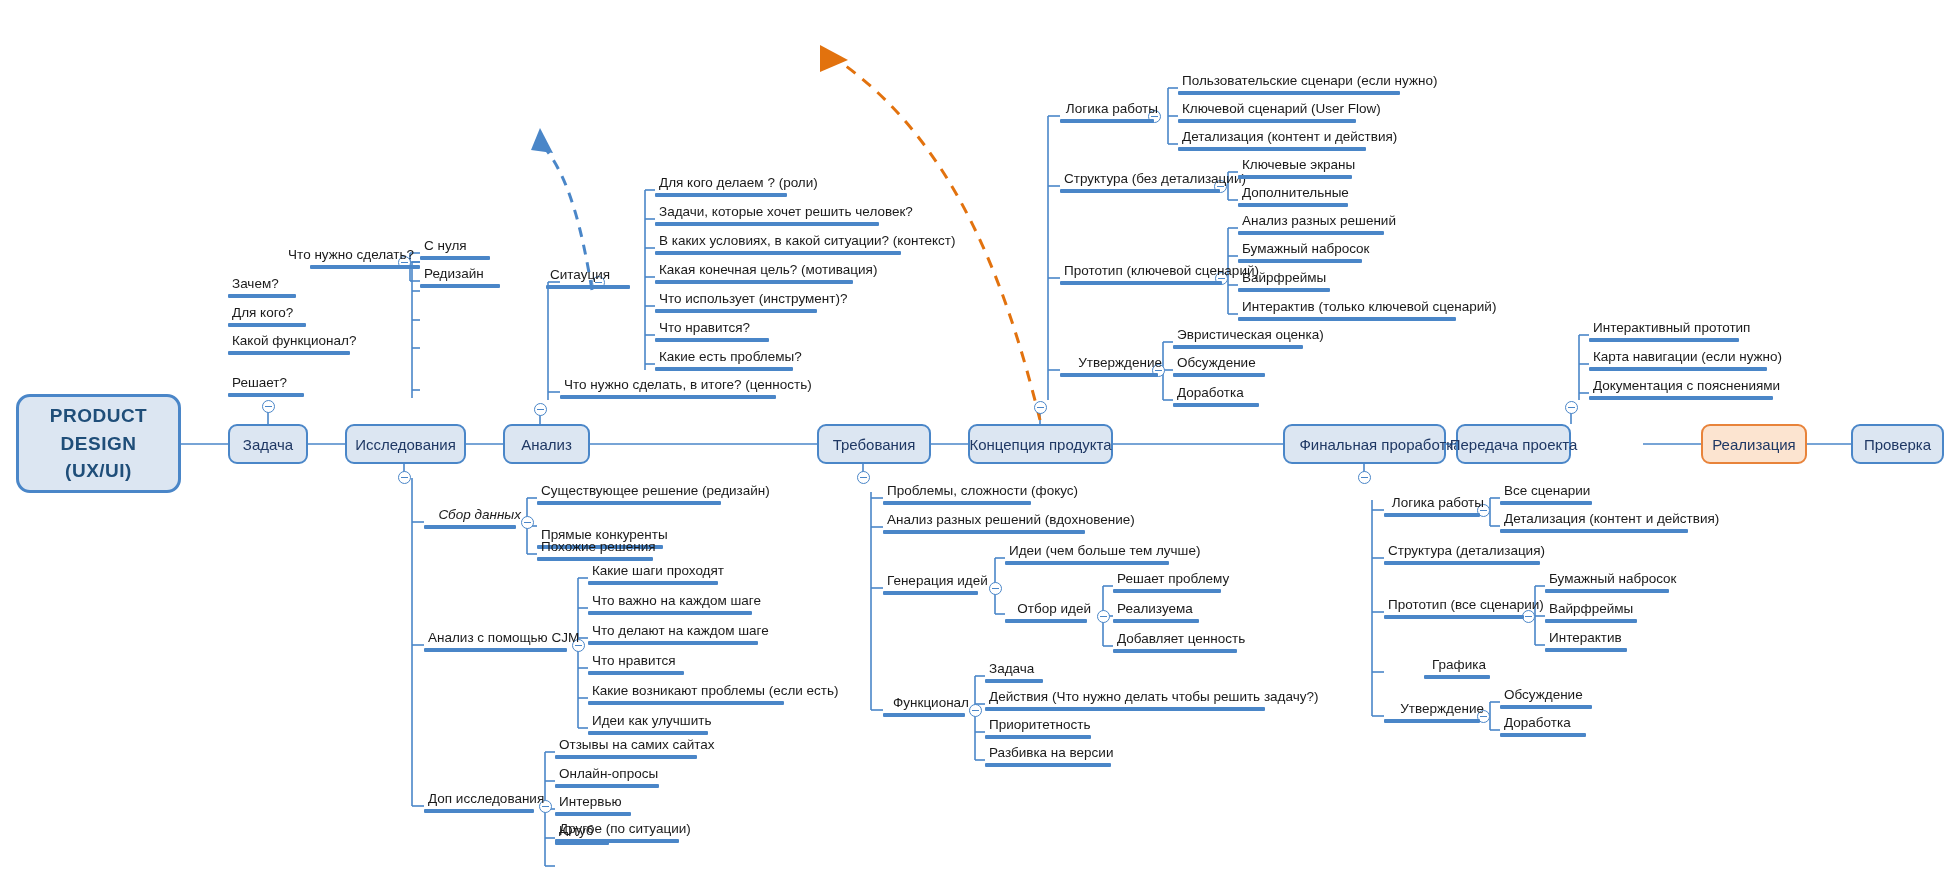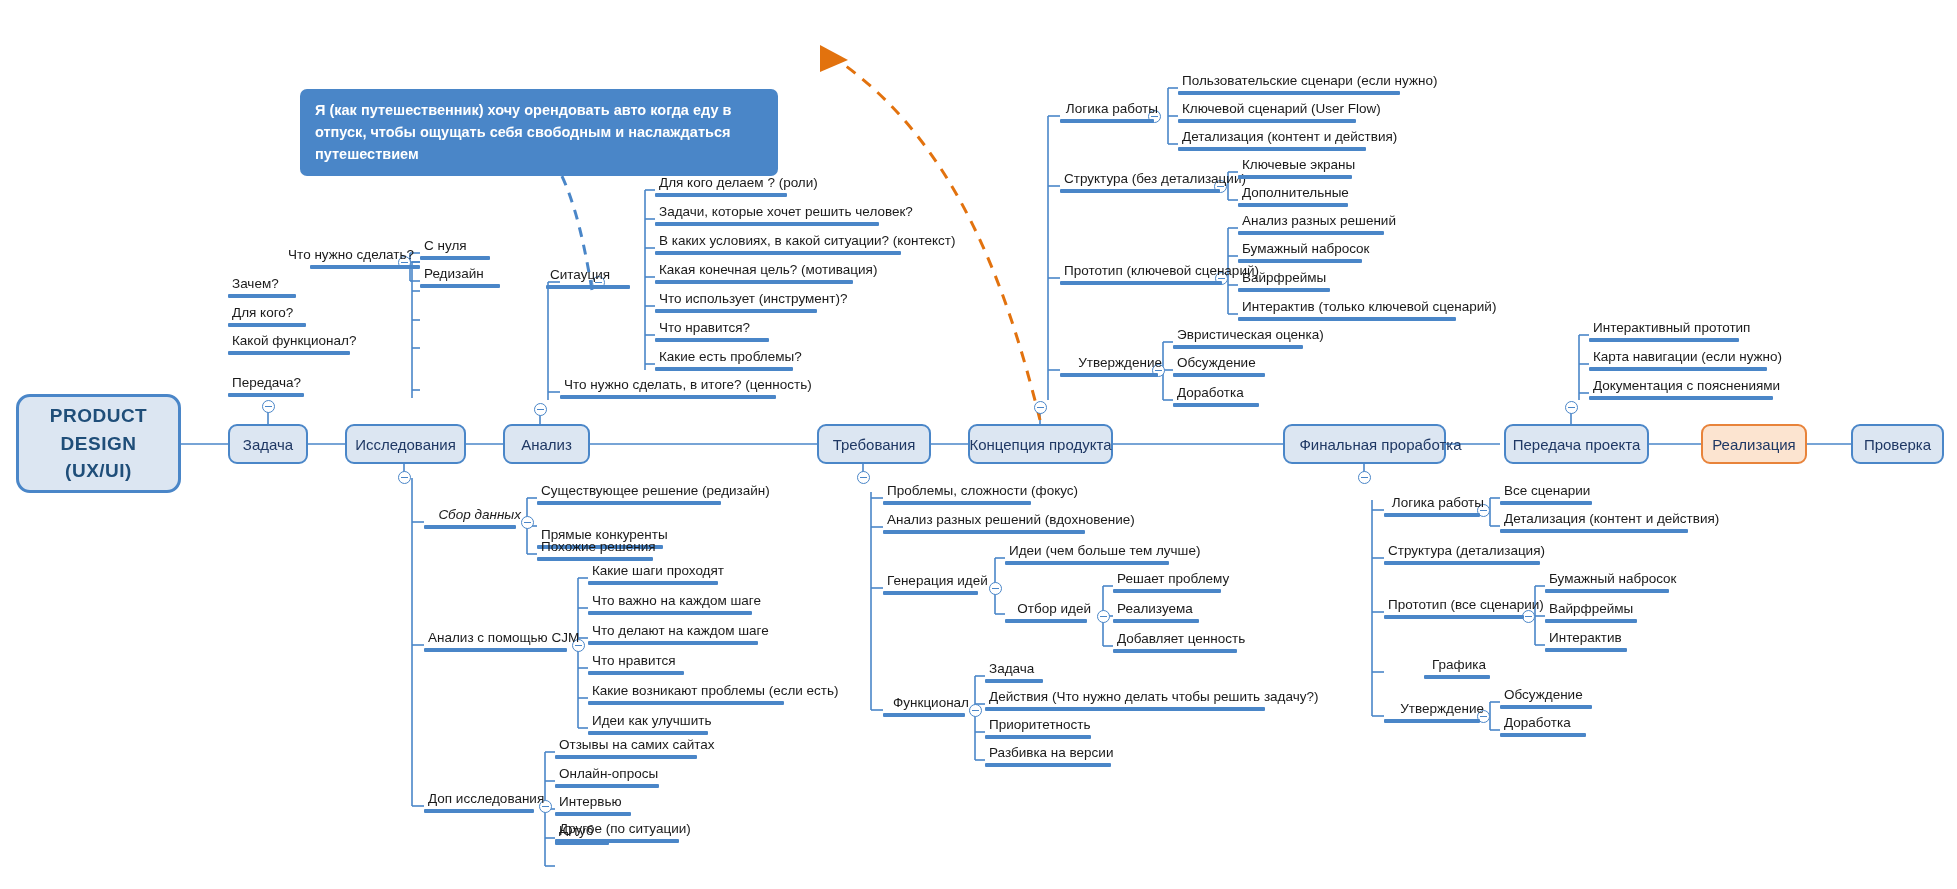--- a/index.html
+++ b/index.html
@@ -246,37 +246,36 @@
       <path d="M778,400 C 790,330 760,240 580,145" stroke="#e2720e" stroke-width="3" stroke-dasharray="11,9" opacity="0"></path>
     </g>
 
     <g fill="none">
       <path d="M592,290 C 582,230 570,180 545,148" stroke="#4a86c8" stroke-width="3" stroke-dasharray="10,8"></path>
       <polygon points="540,128 553,153 531,150" fill="#4a86c8"></polygon>
     </g>
   </svg>
 
 
-  <div class="callout blue" style="left:300px;top:89px;width:478px;">Я (как путешественник) хочу орендовать авто когда еду в отпуск, чтобы ощущать себя свободным и наслаждаться путешествием</div>
 
   <div class="root-node" style="left:16px;top:394px;width:165px;height:99px;">
     <div>
       <div>PRODUCT</div>
       <div>DESIGN</div>
       <div>(UX/UI)</div>
     </div>
   </div>
 
   <div class="spine-node" style="left:228px;top:424px;width:80px;height:40px;">Задача</div>
   <div class="spine-node" style="left:345px;top:424px;width:121px;height:40px;">Исследования</div>
   <div class="spine-node" style="left:503px;top:424px;width:87px;height:40px;">Анализ</div>
   <div class="spine-node" style="left:817px;top:424px;width:114px;height:40px;">Требования</div>
   <div class="spine-node" style="left:968px;top:424px;width:145px;height:40px;">Концепция продукта</div>
   <div class="spine-node" style="left:1283px;top:424px;width:163px;height:40px;padding-left:42px;">Финальная проработка</div>
-  <div class="spine-node" style="left:1504px;top:424px;width:145px;height:40px;">Передача проекта</div>
+  <div class="spine-node" style="left:1456px;top:424px;width:115px;height:40px;">Передача проекта</div>
   <div class="spine-node accent" style="left:1701px;top:424px;width:106px;height:40px;">Реализация</div>
   <div class="spine-node" style="left:1851px;top:424px;width:93px;height:40px;">Проверка</div>
 
   <div class="toggle" style="left:262px;top:400px;"></div>
   <div class="toggle" style="left:398px;top:471px;"></div>
   <div class="toggle" style="left:534px;top:403px;"></div>
   <div class="toggle" style="left:857px;top:471px;"></div>
   <div class="toggle" style="left:1034px;top:401px;"></div>
   <div class="toggle" style="left:1358px;top:471px;"></div>
   <div class="toggle" style="left:1565px;top:401px;"></div>
@@ -316,21 +315,21 @@
   </div>
   <div class="leaf" style="left:228px;top:306px;width:80px;">
     <span class="txt">Для кого?</span>
     <span class="bar" style="width:78px;"></span>
   </div>
   <div class="leaf" style="left:228px;top:334px;width:124px;">
     <span class="txt">Какой функционал?</span>
     <span class="bar" style="width:122px;"></span>
   </div>
   <div class="leaf" style="left:228px;top:376px;width:78px;">
-    <span class="txt">Передача?</span>
+    <span class="txt">Решает?</span>
     <span class="bar" style="width:76px;"></span>
   </div>
 
   <div class="leaf" style="left:546px;top:268px;width:86px;">
     <span class="txt">Ситауция</span>
     <span class="bar" style="width:84px;"></span>
   </div>
 
   <div class="leaf" style="left:655px;top:176px;width:134px;">
     <span class="txt">Для кого делаем ? (роли)</span>

